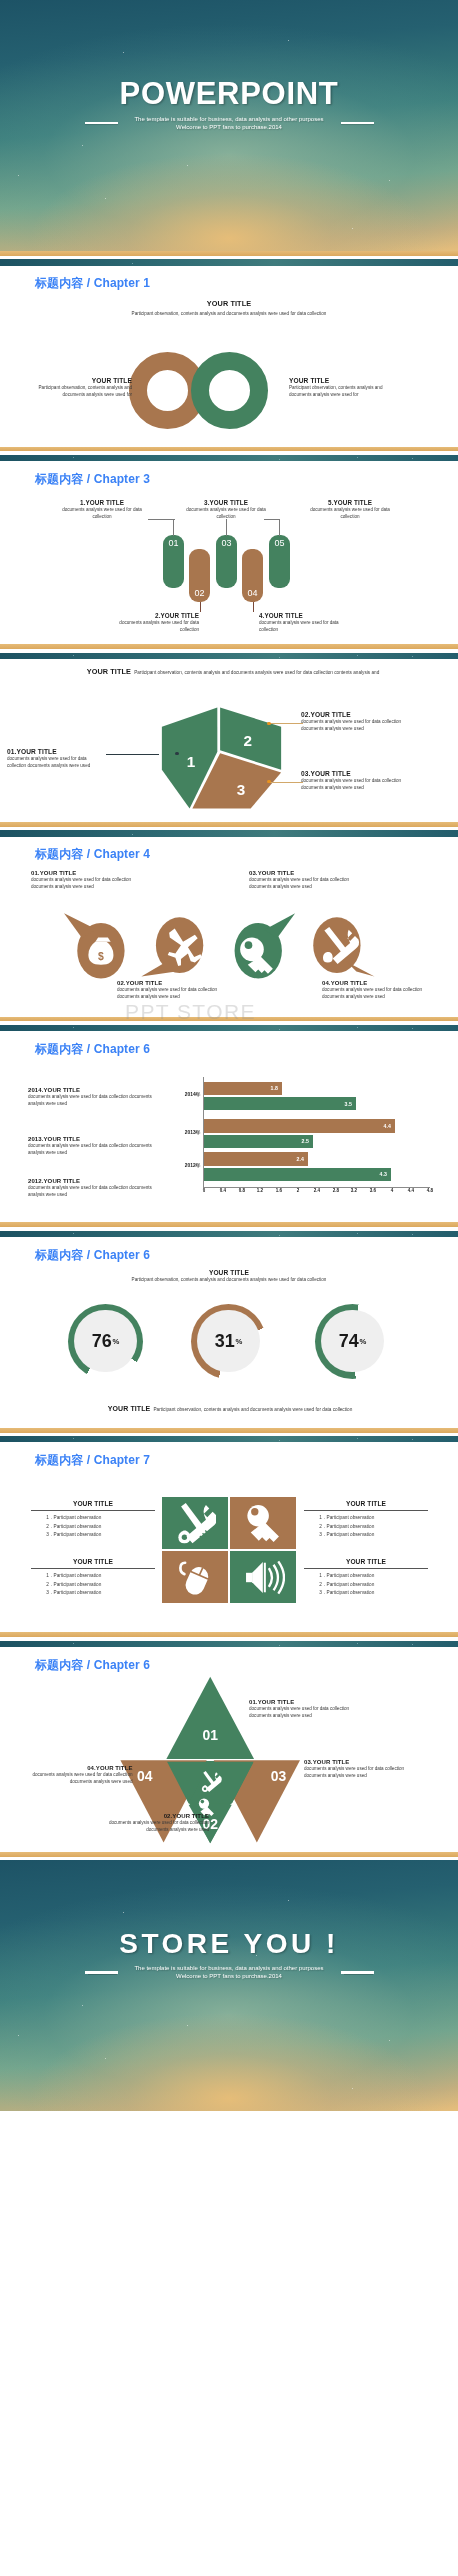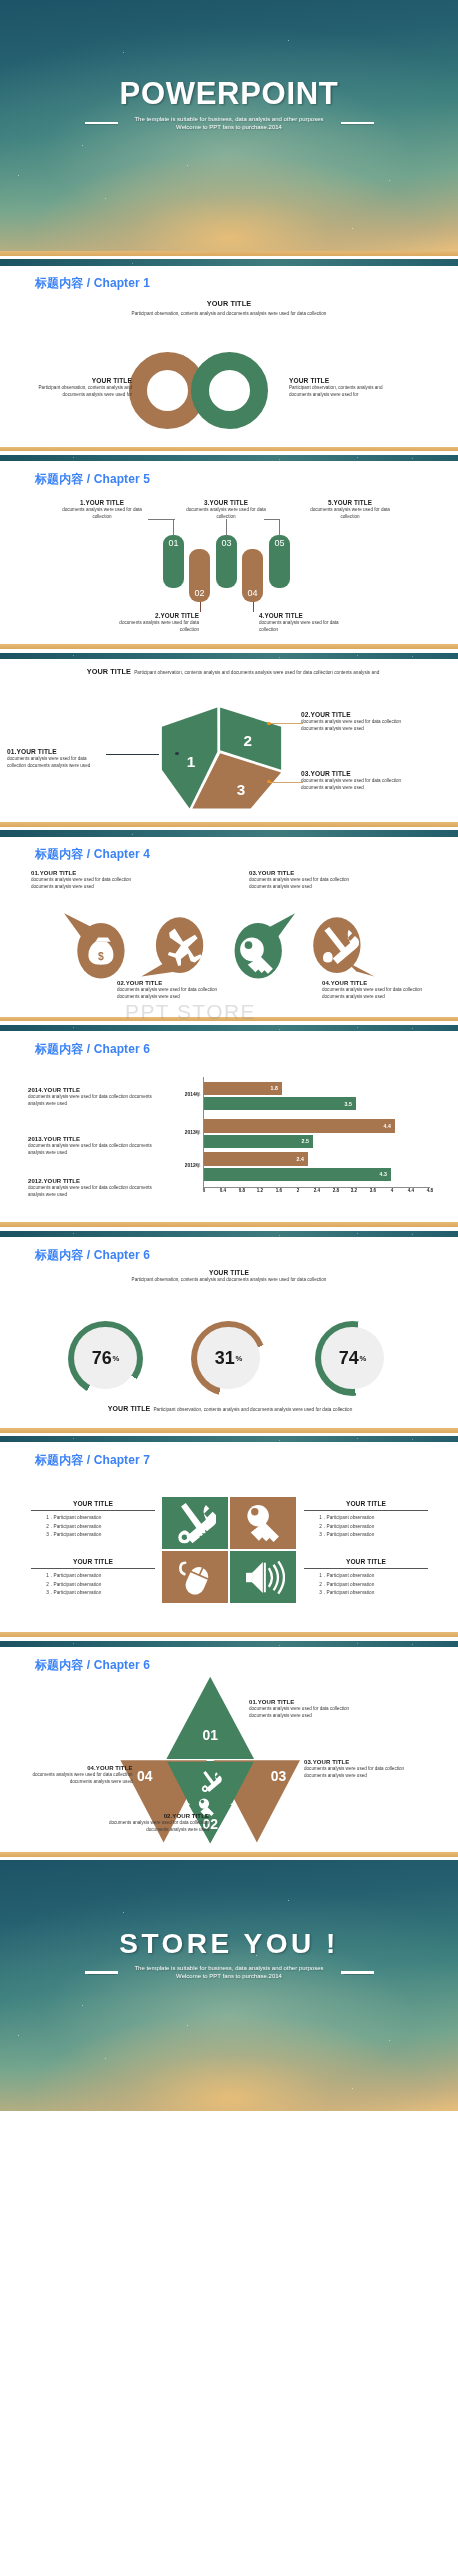--- a/index.html
+++ b/index.html
@@ -120,21 +120,21 @@
     padding-right:4.2px;color:#fff;font-size:5.2px;font-weight:bold}
   .bar.b{background:#a8764e;top:0}
   .bar.g{background:#44825f;top:15.3px}
   .tickrow{position:absolute;left:30px;top:111px;width:226px;height:9.7px}
   .tick{position:absolute;font-size:4.5px;font-weight:bold;color:#222;transform:translateX(-50%)}
   .axis-h{position:absolute;left:29px;top:110px;width:227px;height:0.7px;background:#8a8a8a}
 
   
   .ch6{height:160px;position:relative}
   .ch6-head{position:absolute;top:5.6px;left:0;right:0;text-align:center}
-  .donutwrap{position:absolute;top:57px;width:75px;height:75px}
+  .donutwrap{position:absolute;top:40px;width:75px;height:75px}
   .donut{position:absolute;inset:0;border-radius:50%}
   .donut .inner{position:absolute;left:6.3px;top:6.3px;right:6.3px;bottom:6.3px;border-radius:50%;background:#efefef}
   .donut .num{position:absolute;inset:0;display:flex;align-items:center;justify-content:center;
     font-size:18px;font-weight:bold;color:#1a1a1a}
   .donut .num small{font-size:7.7px;font-weight:bold;margin-left:0.7px}
   .ch6-foot{position:absolute;bottom:11px;left:70px;width:320px;text-align:center}
   .ch6-foot h4.t{display:inline;font-size:7px}
   .ch6-foot span.d{font-size:4.7px;color:#3a3a3a}
 
   
@@ -194,21 +194,21 @@
         <h4 class="t">YOUR TITLE</h4>
         <p class="d">Participant observation, contents analysis and documents analysis were used for</p>
       </div>
     </div>
   </div>
 
   <div class="slide">
     <div class="band band-tan"></div>
     <div class="band band-gap"></div>
     <div class="band band-teal"></div>
-    <div class="slide-title">标题内容 / Chapter 5</div>
+    <div class="slide-title">标题内容 / Chapter 3</div>
     <div class="body ch2">
 
       <div class="pill g up" style="left:163px">01</div>
       <div class="pill b dn" style="left:189px">02</div>
       <div class="pill g up" style="left:216px">03</div>
       <div class="pill b dn" style="left:242px">04</div>
       <div class="pill g up" style="left:269px">05</div>
 
       <div class="lead" style="left:173px;top:31px;height:16.7px"></div>
       <div class="lead-h" style="left:148px;top:31px;width:26.5px"></div>

